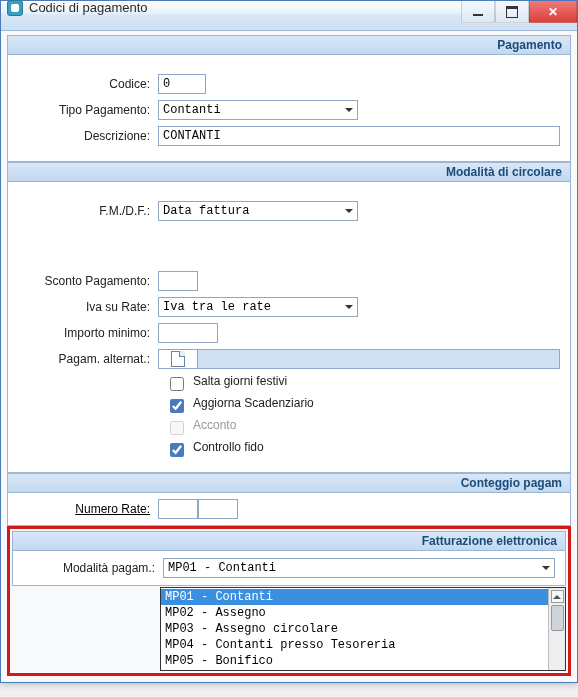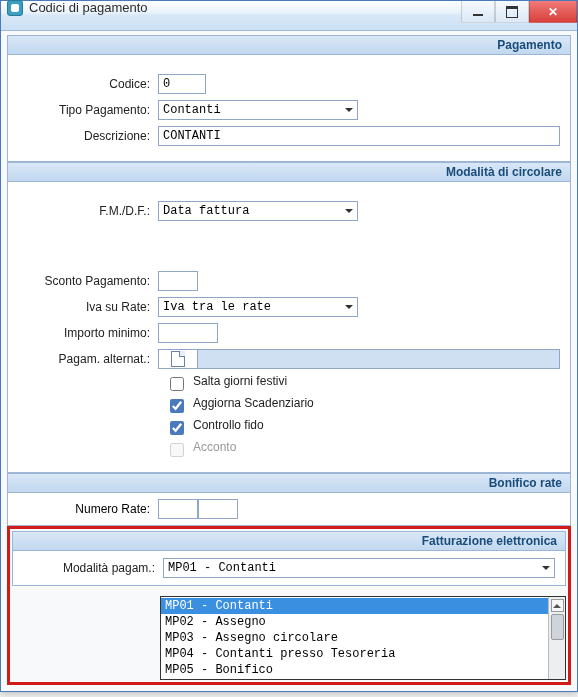--- a/index.html
+++ b/index.html
@@ -131,28 +131,28 @@
   .chk-label.disabled{ color:#999;}
   .alt-box{
     width:40px; height:20px; border:1px solid #8fa7c5;
     display:flex; align-items:center; justify-content:center;
     background:#fff;
   }
   .alt-rest{
     flex:1; height:20px; background:#cfe0f3; border:1px solid #8fa7c5; border-left:none;
   }
   .rate-row{ display:flex; align-items:center; padding:6px 10px;}
-  .rate-row .lbl2{ width:140px; text-align:right; padding-right:8px;}
+  .rate-row .lbl2{ width:140px; text-align:right; padding-right:8px;text-decoration:underline;}
   .rate-row .mid-lbl{ padding:0 8px 0 40px;}
   .highlight-box{
     border:3px solid #d11a1a;
     padding:2px;
     margin-bottom:0;
   }
-  .highlight-box .group{ margin-bottom:11px;}
+  .highlight-box .group{ margin-bottom:2px;}
   .dropdown-open{
     border:1px solid #333;
     background:#fff;
     font-family:"Consolas","Courier New",monospace;
     font-size:12px;
     display:flex;
     margin-top:-1px;
   }
   .dd-list{ flex:1; padding:1px 0;}
   .dd-item{ padding:1px 4px; white-space:nowrap;}
@@ -253,32 +253,32 @@
         </div>
         <div class="chk-row">
           <input type="checkbox" style="">
           <span class="chk-label">Salta giorni festivi</span>
         </div>
         <div class="chk-row">
           <input type="checkbox" checked="" style="">
           <span class="chk-label">Aggiorna Scadenziario</span>
         </div>
         <div class="chk-row">
+          <input type="checkbox" disabled="" style="">
+          <span class="chk-label disabled">Acconto</span>
+        </div>
+        <div class="chk-row">
           <input type="checkbox" checked="" style="">
           <span class="chk-label">Controllo fido</span>
         </div>
-        <div class="chk-row">
-          <input type="checkbox" disabled="" style="">
-          <span class="chk-label disabled">Acconto</span>
-        </div>
       </div>
     </div>
 
     <div class="group">
-      <div class="group-header">Bonifico rate</div>
+      <div class="group-header">Conteggio pagam</div>
       <div class="rate-row">
         <div class="lbl2">Numero Rate:</div>
         <input type="text" class="inp small" style="">
         <input type="text" class="inp small blue" style="">
       </div>
     </div>
 
     <div class="highlight-box">
       <div class="group">
         <div class="group-header">Fatturazione elettronica</div>

